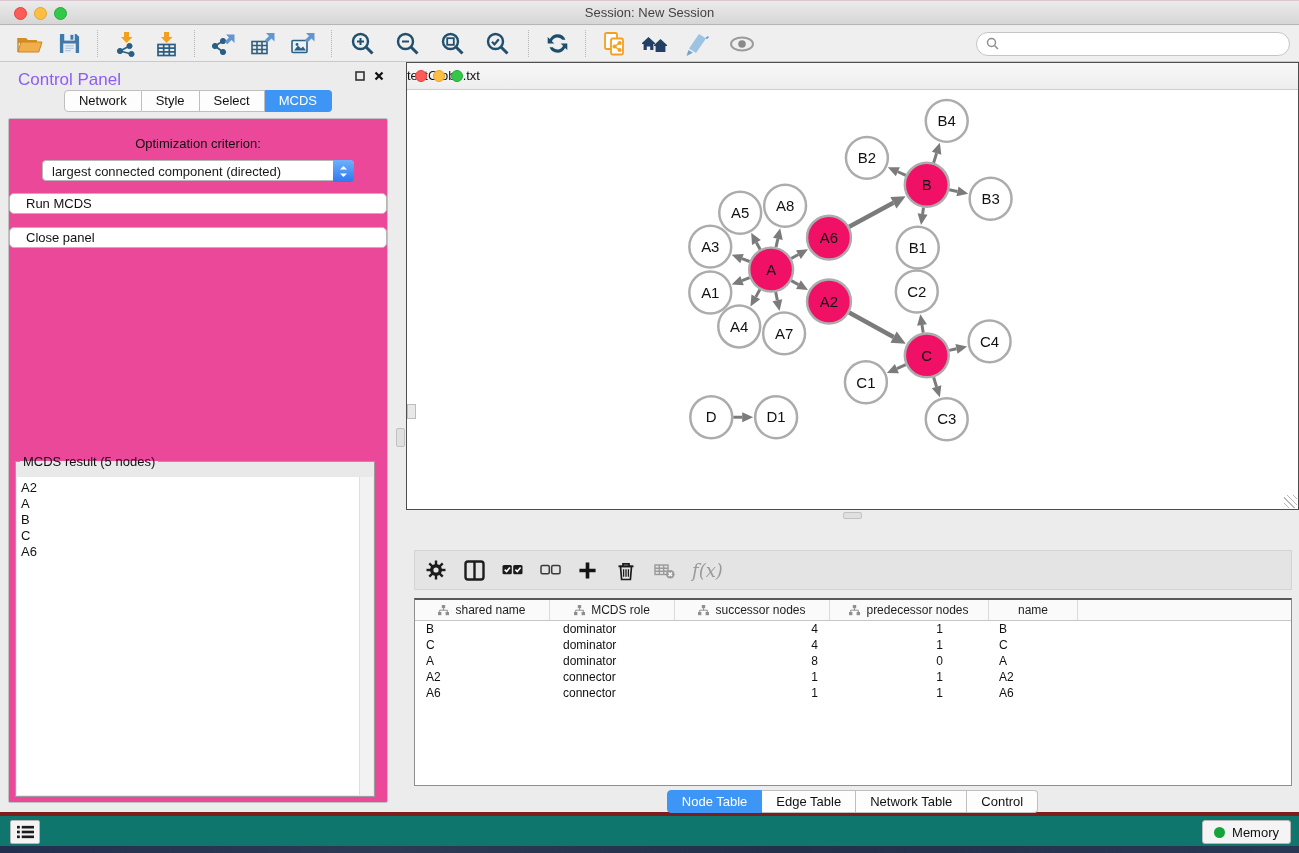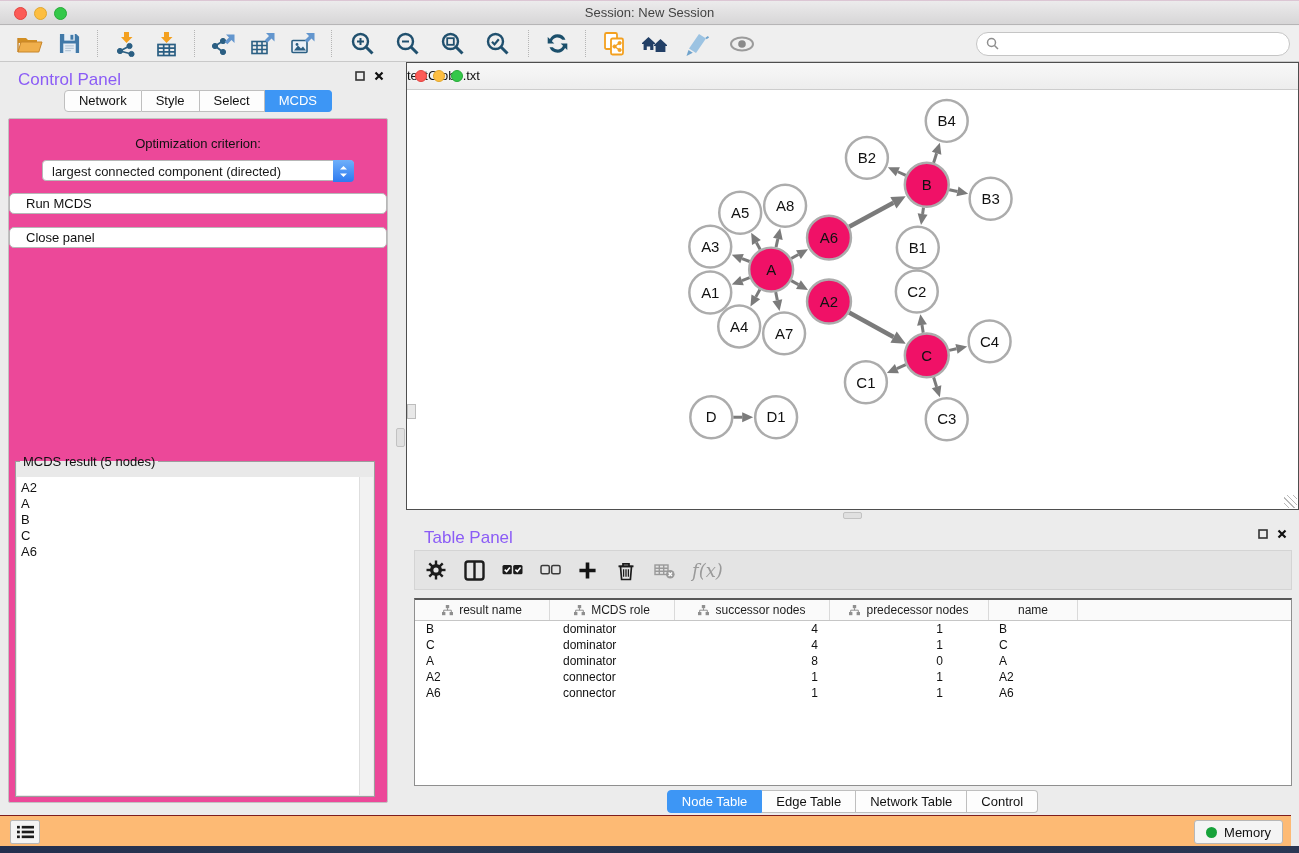--- a/index.html
+++ b/index.html
@@ -81,21 +81,21 @@
     border:1px solid #8f8f8f;border-top:2px solid #585858;box-sizing:border-box;overflow:hidden;}
   .thead{display:flex;height:21px;background:#fafafa;border-bottom:1px solid #c6c6c6;box-sizing:border-box;}
   .th{display:flex;align-items:center;justify-content:center;gap:6px;border-right:1px solid #dadada;
     box-sizing:border-box;font-size:12px;color:#1d1d1d;flex:0 0 auto;}
   .th.filler{flex:1 1 auto;border-right:none;}
   .tr{display:flex;height:16px;align-items:center;font-size:12px;color:#111;}
   .td{box-sizing:border-box;white-space:nowrap;overflow:hidden;flex:0 0 auto;}
   .tp-tabs{position:absolute;left:0;right:0;top:270px;display:flex;justify-content:center;}
   .tp-tabs .seg-tab{height:21px;line-height:21px;}
   
-  .statusbar{position:absolute;left:0;right:8px;bottom:7px;height:30px;background:#fdba74;border-top:1px solid #7f1d1d;}
+  .statusbar{position:absolute;left:0;right:0;bottom:7px;height:30px;background:#0f766e;border-top:4px solid #7f1d1d;}
   .menu-btn{position:absolute;left:10px;top:4px;width:28px;height:22px;border:1px solid #b7b7b7;
     background:#f4f4f4;border-radius:2px;display:flex;align-items:center;justify-content:center;}
   .memory-btn{position:absolute;right:8px;top:4px;height:22px;border:1px solid #b7b7b7;background:#f4f4f4;
     border-radius:3px;display:flex;align-items:center;gap:7px;padding:0 11px;font-size:13px;color:#111;}
   .mem-dot{width:11px;height:11px;border-radius:50%;background:#17a23a;}
   .desktop-strip{position:absolute;left:0;right:0;bottom:0;height:7px;
     background:linear-gradient(90deg,#232f4e,#2c3a56 30%,#22304c 60%,#2a3754);}
 </style>
 </head>
 <body>
@@ -495,31 +495,20 @@
       </div>
       <div class="edge-tick"></div>
       <div class="resize-grip"></div>
     </div>
 
     <div class="h-divider">
       <div class="h-handle"></div>
     </div>
 
     <div class="table-panel">
-      <div class="panel-head">
-        <div class="panel-title">Table Panel</div>
-        <div class="panel-btns">
-          <svg width="10" height="10">
-              <rect x="1" y="1" width="8" height="8" fill="none" stroke="#333" stroke-width="1.6"></rect>
-            </svg>
-          <svg width="10" height="10">
-              <path d="M1.5 1.5l7 7M8.5 1.5l-7 7" stroke="#111" stroke-width="2.2"></path>
-            </svg>
-        </div>
-      </div>
       <div class="tp-toolbar">
         <span class="tp-icon">
           <svg width="20" height="20" viewBox="0 0 20 20">
               <g fill="#1c1c1c">
                 <rect x="8.8" y="0.5" width="2.4" height="19"></rect>
                 <rect x="8.8" y="0.5" width="2.4" height="19" transform="rotate(45 10 10)"></rect>
                 <rect x="8.8" y="0.5" width="2.4" height="19" transform="rotate(90 10 10)"></rect>
                 <rect x="8.8" y="0.5" width="2.4" height="19" transform="rotate(135 10 10)"></rect>
                 <circle cx="10" cy="10" r="6"></circle>
                 <circle cx="10" cy="10" r="2.6" fill="#e4e4e4"></circle>
@@ -581,21 +570,21 @@
               <span style="display: inline-flex;">
                 <svg width="11" height="11" viewBox="0 0 11 11">
                   <g fill="#8f8f8f">
                     <rect x="3.8" y="0" width="3.4" height="3.2"></rect>
                     <rect x="0" y="7" width="3.4" height="3.2"></rect>
                     <rect x="7.6" y="7" width="3.4" height="3.2"></rect>
                   </g>
                   <path d="M5.5 3.2v2M1.7 7V5.2h7.6V7" stroke="#8f8f8f" fill="none"></path>
                 </svg>
               </span>
-              <span>result name</span>
+              <span>shared name</span>
             </div>
             <div class="th" style="width: 125px;">
               <span style="display: inline-flex;">
                 <svg width="11" height="11" viewBox="0 0 11 11">
                   <g fill="#8f8f8f">
                     <rect x="3.8" y="0" width="3.4" height="3.2"></rect>
                     <rect x="0" y="7" width="3.4" height="3.2"></rect>
                     <rect x="7.6" y="7" width="3.4" height="3.2"></rect>
                   </g>
                   <path d="M5.5 3.2v2M1.7 7V5.2h7.6V7" stroke="#8f8f8f" fill="none"></path>

